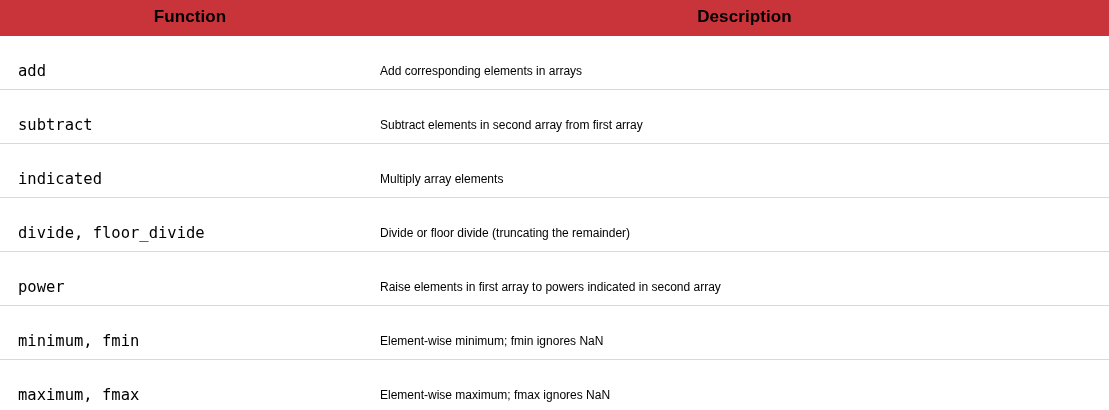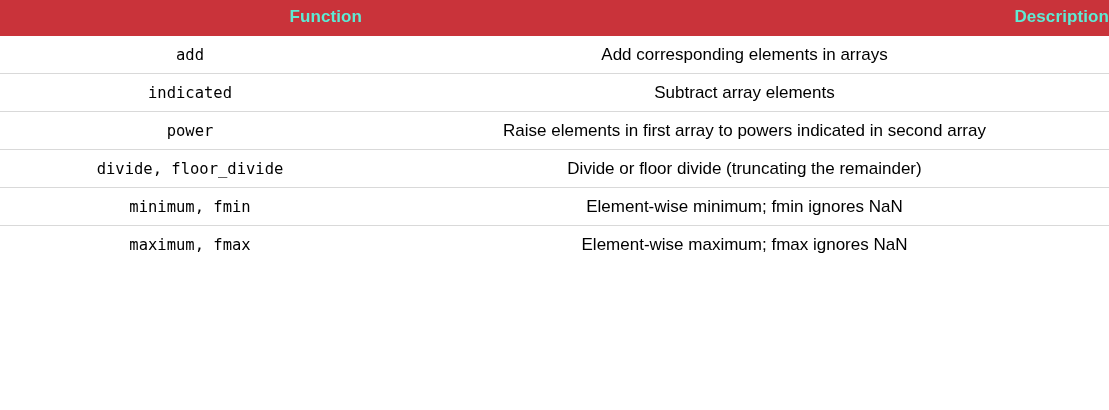--- a/index.html
+++ b/index.html
@@ -19,47 +19,46 @@
     table-layout: fixed;
   }
   table.fn-table col.col-function { width: 362px; }
   table.fn-table col.col-description { width: 747px; }
 
   thead tr.header-row {
     background: #c33;
     background: #c9333a;
   }
   thead th {
-    text-align: right;
-    color: #5eead4;
+    text-align: center;
+    color: #000000;
     font-weight: bold;
     font-size: 17px;
     padding: 7px 0 9px 18px;
     letter-spacing: 0.1px;
   }
   tbody td {
-    padding: 0 0 0 18px;
+    padding: 16px 0 0 18px;
     height: 37px;
     vertical-align: middle;
     border-bottom: 1px solid #d9d9d9;
     font-size: 17px;
-    text-align: center;
   }
   tbody tr:last-child td {
     border-bottom: none;
   }
   td.fn-cell {
     font-family: "DejaVu Sans Mono", monospace;
     font-size: 15.5px;
     letter-spacing: 0px;
     white-space: pre;
   }
   td.desc-cell {
     font-family: "Liberation Sans", sans-serif;
-    font-size: 17px;
+    font-size: 12px;
   }
 </style>
 </head>
 <body>
 
 <table class="fn-table">
   <colgroup>
     <col class="col-function">
     <col class="col-description">
   </colgroup>
@@ -68,30 +67,34 @@
       <th>Function</th>
       <th>Description</th>
     </tr>
   </thead>
   <tbody>
     <tr>
       <td class="fn-cell">add</td>
       <td class="desc-cell">Add corresponding elements in arrays</td>
     </tr>
     <tr>
+      <td class="fn-cell">subtract</td>
+      <td class="desc-cell">Subtract elements in second array from first array</td>
+    </tr>
+    <tr>
       <td class="fn-cell">indicated</td>
-      <td class="desc-cell">Subtract array elements</td>
+      <td class="desc-cell">Multiply array elements</td>
+    </tr>
+    <tr>
+      <td class="fn-cell">divide, floor_divide</td>
+      <td class="desc-cell">Divide or floor divide (truncating the remainder)</td>
     </tr>
     <tr>
       <td class="fn-cell">power</td>
       <td class="desc-cell">Raise elements in first array to powers indicated in second array</td>
-    </tr>
-    <tr>
-      <td class="fn-cell">divide, floor_divide</td>
-      <td class="desc-cell">Divide or floor divide (truncating the remainder)</td>
     </tr>
     <tr>
       <td class="fn-cell">minimum, fmin</td>
       <td class="desc-cell">Element-wise minimum; fmin ignores NaN</td>
     </tr>
     <tr>
       <td class="fn-cell">maximum, fmax</td>
       <td class="desc-cell">Element-wise maximum; fmax ignores NaN</td>
     </tr>
   </tbody>

